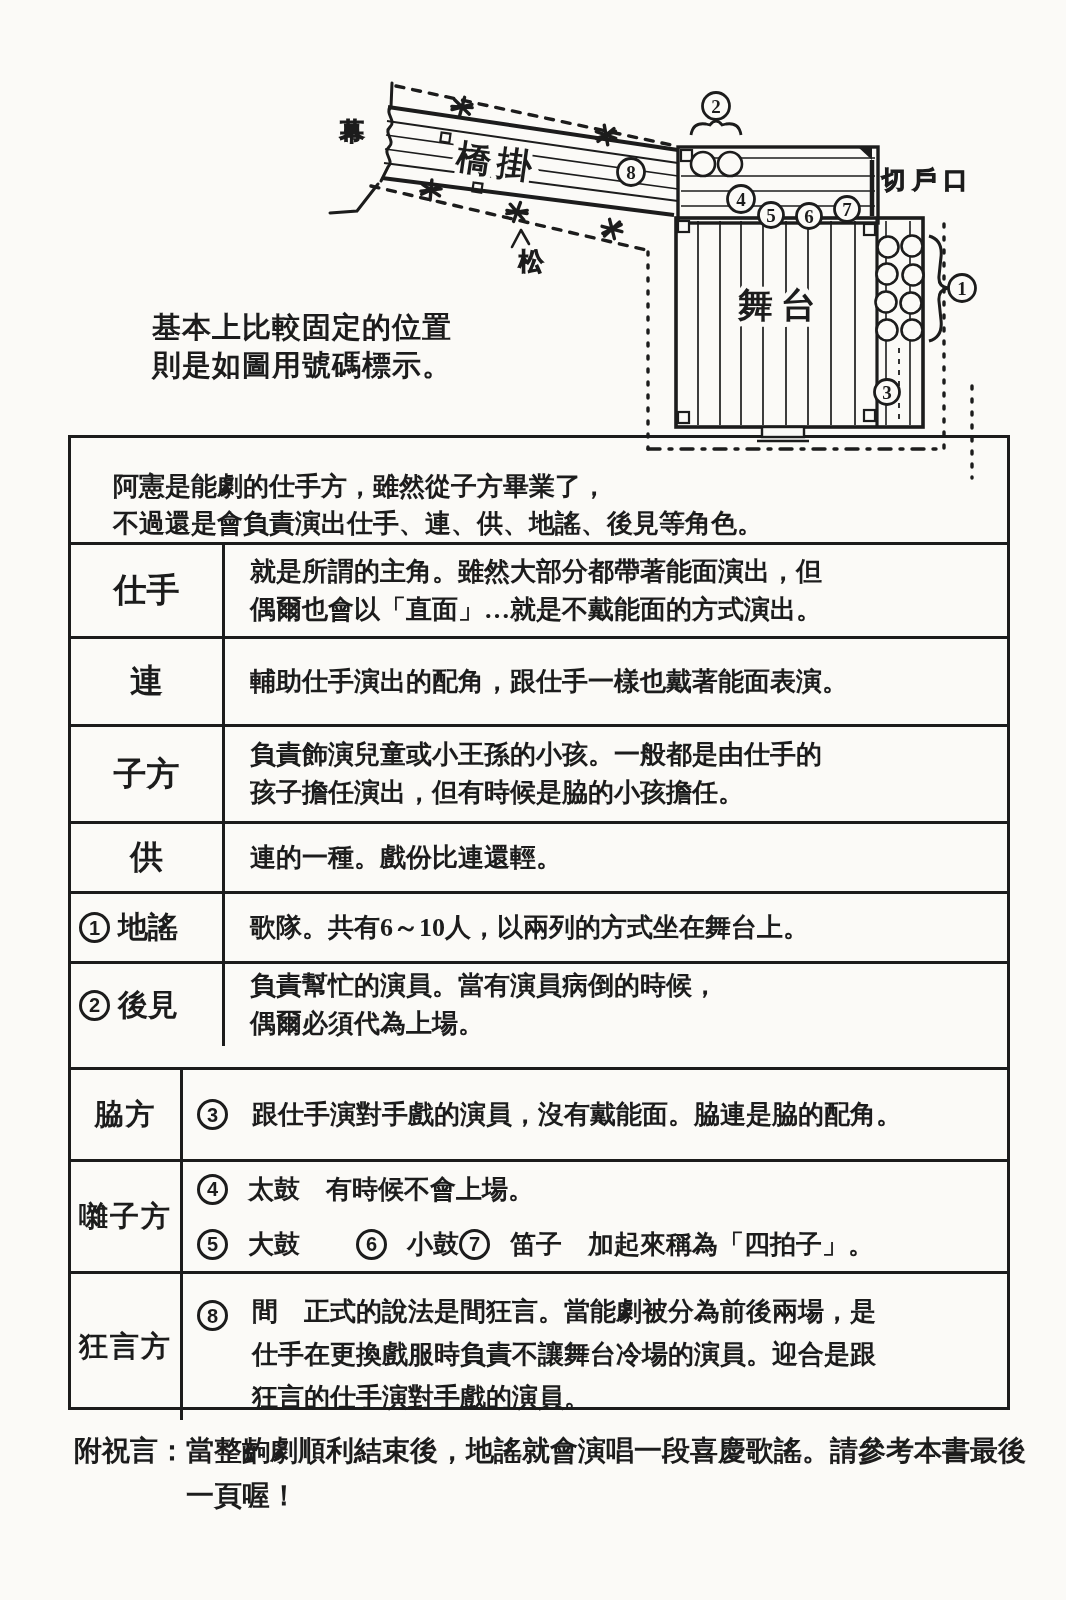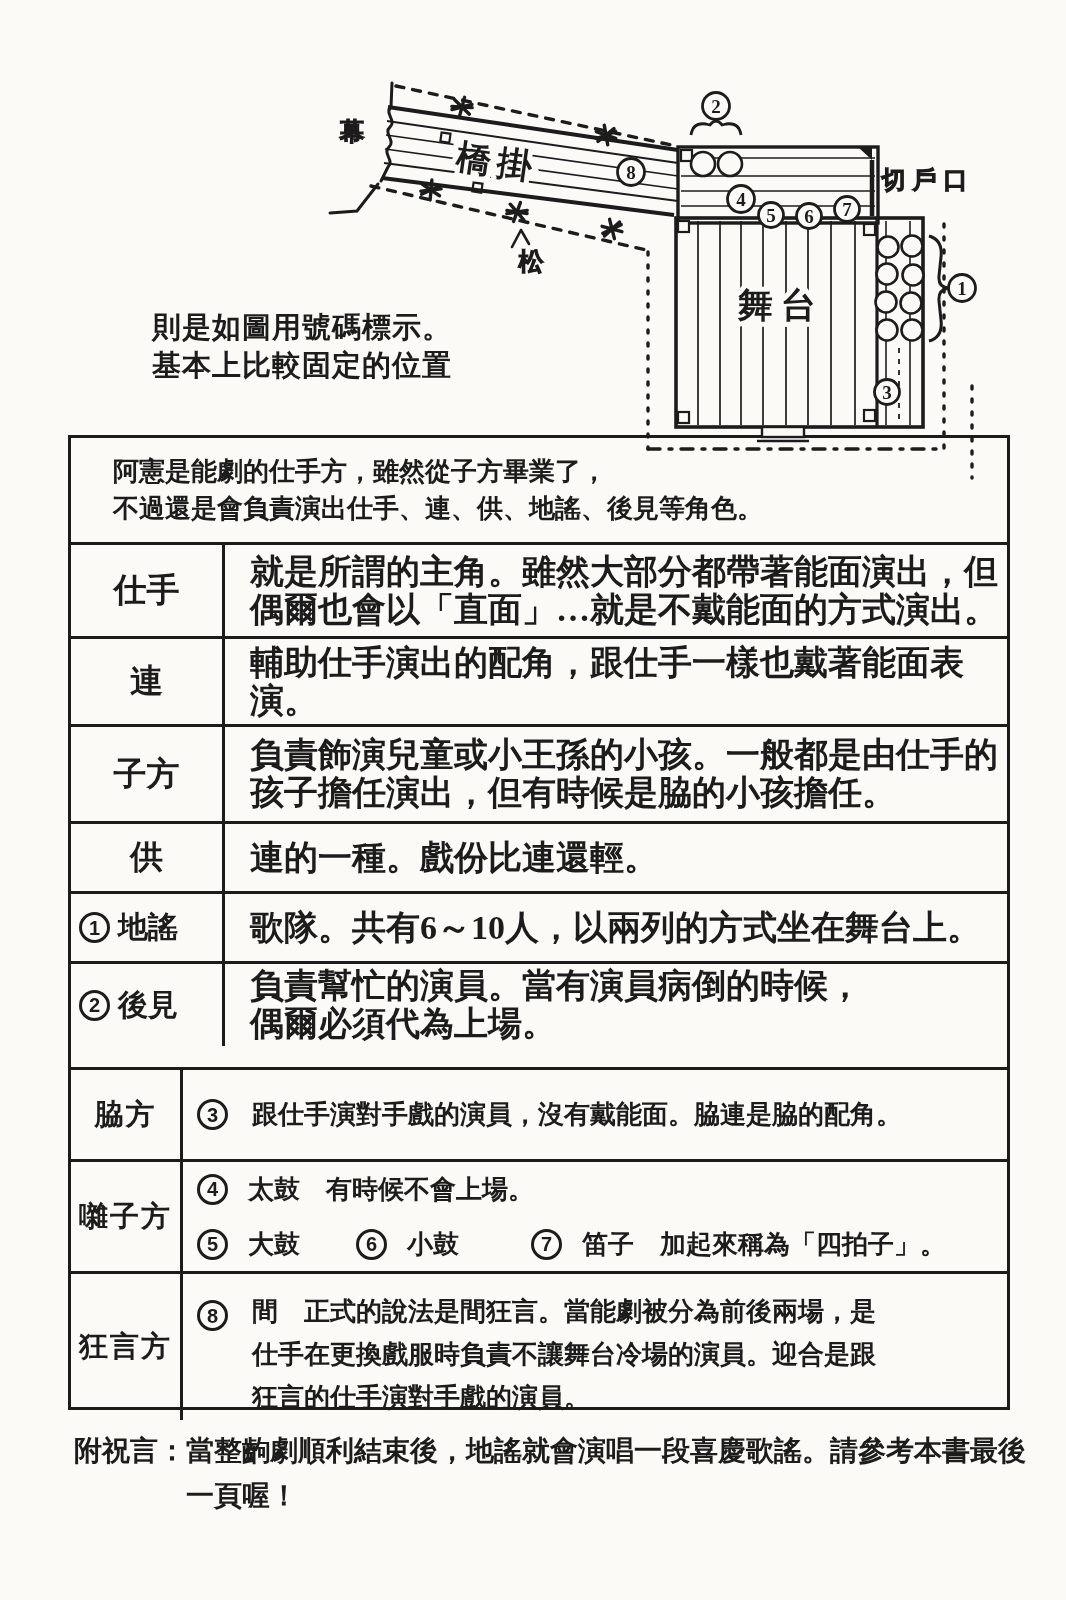--- a/index.html
+++ b/index.html
@@ -16,36 +16,36 @@
   .diagram text{font-family:"Liberation Serif","DejaVu Serif",serif;fill:#1c1c1c;font-weight:700;}
   .halo{paint-order:stroke;stroke:#fbfaf7;stroke-width:10px;}
   
   .tbl{position:absolute;left:68px;top:435px;width:942px;height:975px;border:3.5px solid #1c1c1c;background:#fbfaf7;box-sizing:border-box;z-index:2;}
   .trow{display:flex;box-sizing:border-box;border-bottom:3px solid #1c1c1c;}
   .trow:last-child{border-bottom:none;}
   .cat{width:112px;flex:0 0 112px;border-right:3px solid #1c1c1c;display:flex;align-items:center;justify-content:center;
        font-size:29px;font-weight:700;letter-spacing:2px;box-sizing:border-box;}
   .g1right{flex:1;display:flex;flex-direction:column;box-sizing:border-box;}
   .intro{height:107px;flex:0 0 107px;border-bottom:3px solid #1c1c1c;box-sizing:border-box;
-         display:flex;flex-direction:column;justify-content:center;padding-left:42px;
+         display:flex;flex-direction:column;justify-content:flex-end;padding-left:42px;
          font-size:26px;line-height:37px;font-weight:600;}
   .sub{display:flex;border-bottom:3px solid #1c1c1c;box-sizing:border-box;}
   .sub:last-child{border-bottom:none;}
   .role{width:154px;flex:0 0 154px;border-right:3px solid #1c1c1c;display:flex;align-items:center;justify-content:center;
         font-size:33px;font-weight:700;box-sizing:border-box;}
   .role.rnum{justify-content:flex-start;padding-left:8px;font-size:30px;}
   .desc{flex:1;display:flex;align-items:center;padding-left:25px;padding-right:0;
-        font-size:34px;line-height:38px;font-weight:600;white-space:pre-line;box-sizing:border-box;}
+        font-size:26px;line-height:38px;font-weight:600;white-space:pre-line;box-sizing:border-box;}
   .wide{flex:1;display:flex;align-items:center;padding-left:14px;font-size:26px;font-weight:600;box-sizing:border-box;}
   .wtext{margin-left:16px;}
   .hay{flex-direction:column;align-items:flex-start;justify-content:center;gap:20px;}
   .hline{display:flex;align-items:center;}
   .hline .lbl{margin-left:14px;}
   .m1{margin-right:56px;}
-  .m2{margin-right:72px;}
+  .m2{}
   .kyo{align-items:flex-start;padding-top:16px;}
   .ktext{margin-left:16px;white-space:pre-line;line-height:43px;}
   .cnum{width:31px;height:31px;flex:0 0 31px;border:3px solid #1c1c1c;border-radius:50%;
         display:inline-flex;align-items:center;justify-content:center;
         font-size:20px;font-weight:700;line-height:1;margin-right:8px;
         font-family:"Liberation Sans","DejaVu Sans",sans-serif;box-sizing:border-box;background:#fbfaf7;}
   .hline .cnum{margin-right:6px;}
   
   .footer{position:absolute;left:74px;top:1428px;display:flex;font-size:28px;font-weight:600;line-height:45px;}
   .ftext{white-space:pre-line;}
@@ -187,22 +187,22 @@
           <text x="962" y="295" stroke="none">1</text>
         </g>
       <g>
           <circle cx="887" cy="392" r="12.5" fill="#fbfaf7"></circle>
           <text x="887" y="399" stroke="none">3</text>
         </g>
     </g>
   </svg>
 
   <div class="caption">
+    <div>基本上比較固定的位置</div>
     <div>則是如圖用號碼標示。</div>
-    <div>基本上比較固定的位置</div>
   </div>
 
   <div class="tbl">
 
     <div class="trow" style="height:632px;">
       <div class="g1right">
         <div class="intro">
           <div>阿憲是能劇的仕手方，雖然從子方畢業了，</div>
           <div>不過還是會負責演出仕手、連、供、地謠、後見等角色。</div>
         </div>

